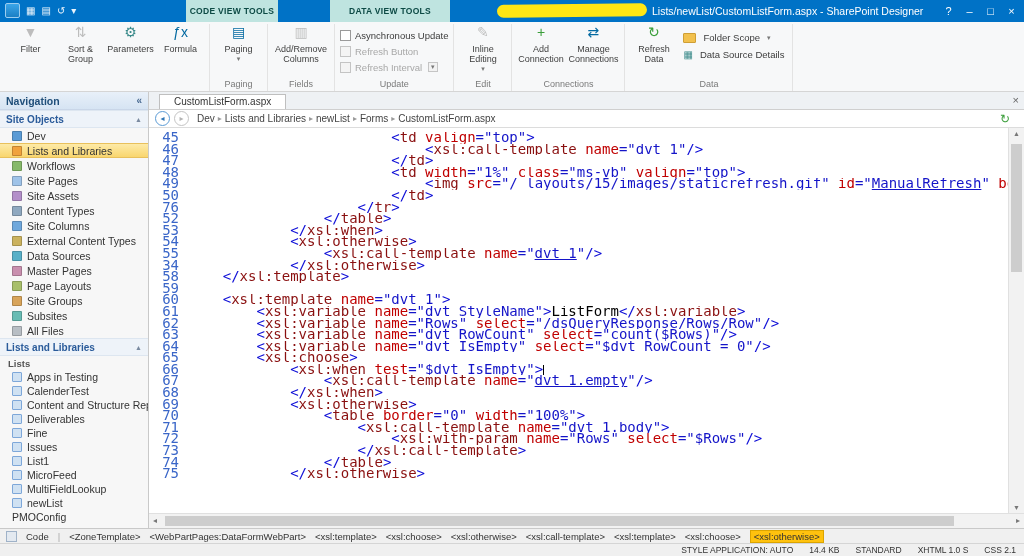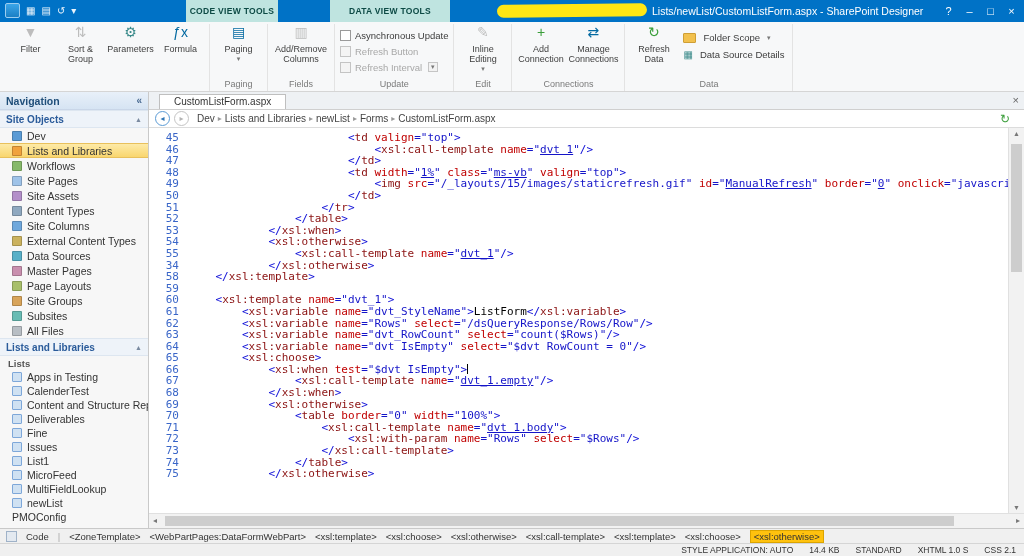--- a/index.html
+++ b/index.html
@@ -89,21 +89,21 @@
   .crumbbar{height:17px;flex:0 0 17px;border-bottom:1px solid #dcdcdc;display:flex;align-items:center;
             padding:0 6px;gap:4px;background:#fff;}
   .navbtn{width:13px;height:13px;border-radius:50%;font-size:8px;display:flex;align-items:center;justify-content:center;}
   .back{border:1px solid #5b9bd5;color:#2e75b6;}
   .fwd{border:1px solid #c4c4c4;color:#b4b4b4;}
   .crumbs{display:flex;align-items:center;gap:3px;font-size:10px;color:#444;margin-left:4px;white-space:nowrap;}
   .bsep{color:#999;font-size:8px;}
   .refresh{margin-left:auto;color:#3a9e3a;font-size:12px;padding-right:8px;}
 
   .codewrap{flex:1;display:flex;min-height:0;}
-  .code{flex:1;overflow:hidden;padding-top:4px;font-family:"DejaVu Sans Mono",monospace;font-size:11px;
+  .code{flex:1;overflow:hidden;padding-top:4px;font-family:"DejaVu Sans Mono",monospace;font-size:14px;
         line-height:11.6px;background:#fff;}
   .cl{display:flex;min-height:11.6px;}
   .ln{flex:0 0 30px;text-align:right;padding-right:10px;color:#3a66c8;}
   .lc{white-space:pre;overflow:hidden;}
   .p{color:#000;} .d{color:#0b0bd6;} .t{color:#8a1010;} .a{color:#c00000;}
   .v{color:#1414c8;} .u{color:#1414c8;text-decoration:underline;}
   .caret{display:inline-block;width:1px;height:10px;background:#000;vertical-align:-1px;}
 
   .vscroll{flex:0 0 15px;background:#f2f2f2;border-left:1px solid #e0e0e0;position:relative;}
   .vscroll .sarr{position:absolute;left:0;right:0;text-align:center;font-size:7px;color:#777;}
@@ -425,21 +425,21 @@
               </div>
               <div class="cl" data-name="code-line">
                 <span class="ln" data-name="line-number">49</span>
                 <span class="lc" data-name="code-line-text"><span class="p" data-name="code-token">                            </span><span class="d" data-name="code-token">&lt;</span><span class="t" data-name="code-token">img</span><span class="p" data-name="code-token"> </span><span class="a" data-name="code-token">src</span><span class="v" data-name="code-token">="/_layouts/15/images/staticrefresh.gif"</span><span class="p" data-name="code-token"> </span><span class="a" data-name="code-token">id</span><span class="v" data-name="code-token">="</span><span class="u" data-name="code-token">ManualRefresh</span><span class="v" data-name="code-token">"</span><span class="p" data-name="code-token"> </span><span class="a" data-name="code-token">border</span><span class="v" data-name="code-token">="</span><span class="u" data-name="code-token">0</span><span class="v" data-name="code-token">"</span><span class="p" data-name="code-token"> </span><span class="a" data-name="code-token">onclick</span><span class="v" data-name="code-token">="javascript: {ddwrt:</span><span class="u" data-name="code-token">GenFireServerEvent</span></span>
               </div>
               <div class="cl" data-name="code-line">
                 <span class="ln" data-name="line-number">50</span>
                 <span class="lc" data-name="code-line-text"><span class="p" data-name="code-token">                        </span><span class="d" data-name="code-token">&lt;/</span><span class="t" data-name="code-token">td</span><span class="d" data-name="code-token">&gt;</span></span>
               </div>
               <div class="cl" data-name="code-line">
-                <span class="ln" data-name="line-number">51</span>
+                <span class="ln" data-name="line-number">76</span>
                 <span class="lc" data-name="code-line-text"><span class="p" data-name="code-token">                    </span><span class="d" data-name="code-token">&lt;/</span><span class="t" data-name="code-token">tr</span><span class="d" data-name="code-token">&gt;</span></span>
               </div>
               <div class="cl" data-name="code-line">
                 <span class="ln" data-name="line-number">52</span>
                 <span class="lc" data-name="code-line-text"><span class="p" data-name="code-token">                </span><span class="d" data-name="code-token">&lt;/</span><span class="t" data-name="code-token">table</span><span class="d" data-name="code-token">&gt;</span></span>
               </div>
               <div class="cl" data-name="code-line">
                 <span class="ln" data-name="line-number">53</span>
                 <span class="lc" data-name="code-line-text"><span class="p" data-name="code-token">            </span><span class="d" data-name="code-token">&lt;/</span><span class="t" data-name="code-token">xsl:when</span><span class="d" data-name="code-token">&gt;</span></span>
               </div>

